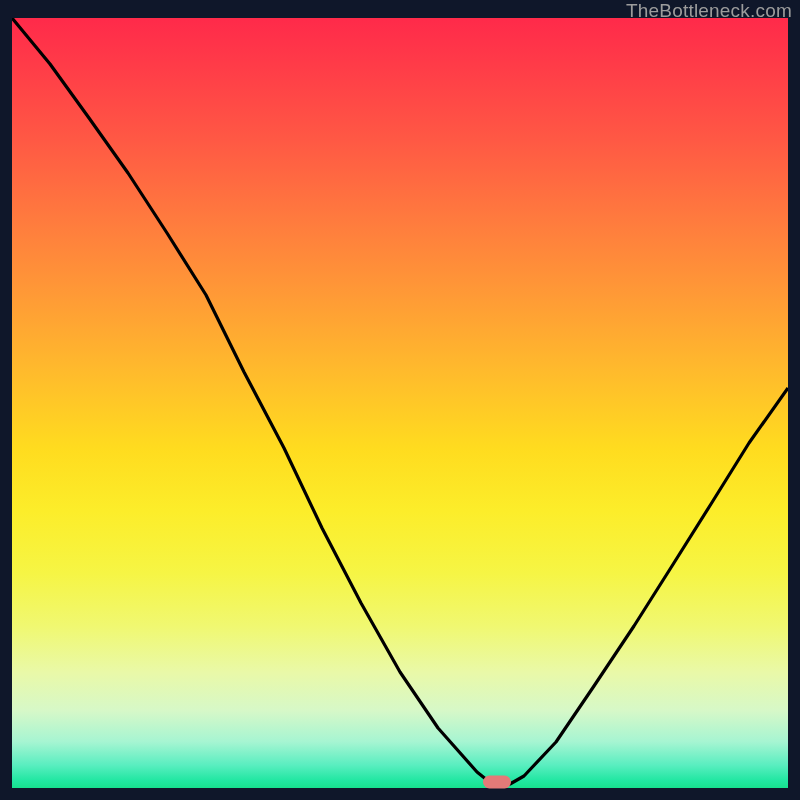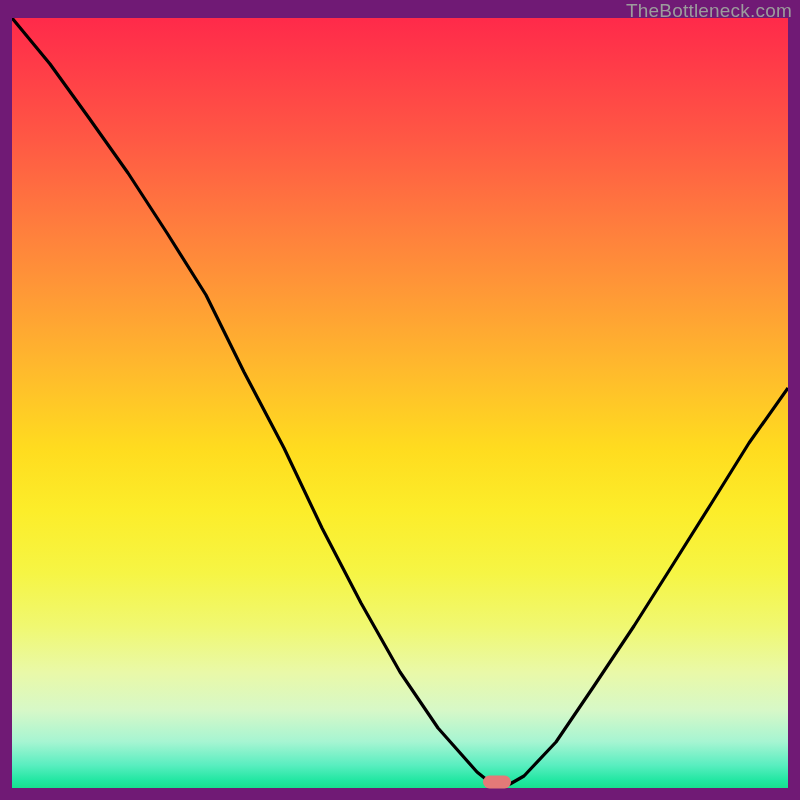--- a/index.html
+++ b/index.html
@@ -8,21 +8,21 @@
     width: 800px;
     height: 800px;
     overflow: hidden;
     font-family: Arial, sans-serif;
     background: #000;
   }
   .chart-container {
     position: relative;
     width: 800px;
     height: 800px;
-    background: #701a75;
+    background: #0f172a;
     text-align: right;
   }
   .plot-area {
     position: absolute;
     left: 12px;
     top: 18px;
     width: 776px;
     height: 770px;
     background: linear-gradient(to bottom,
       #ff2a4a 0%,

